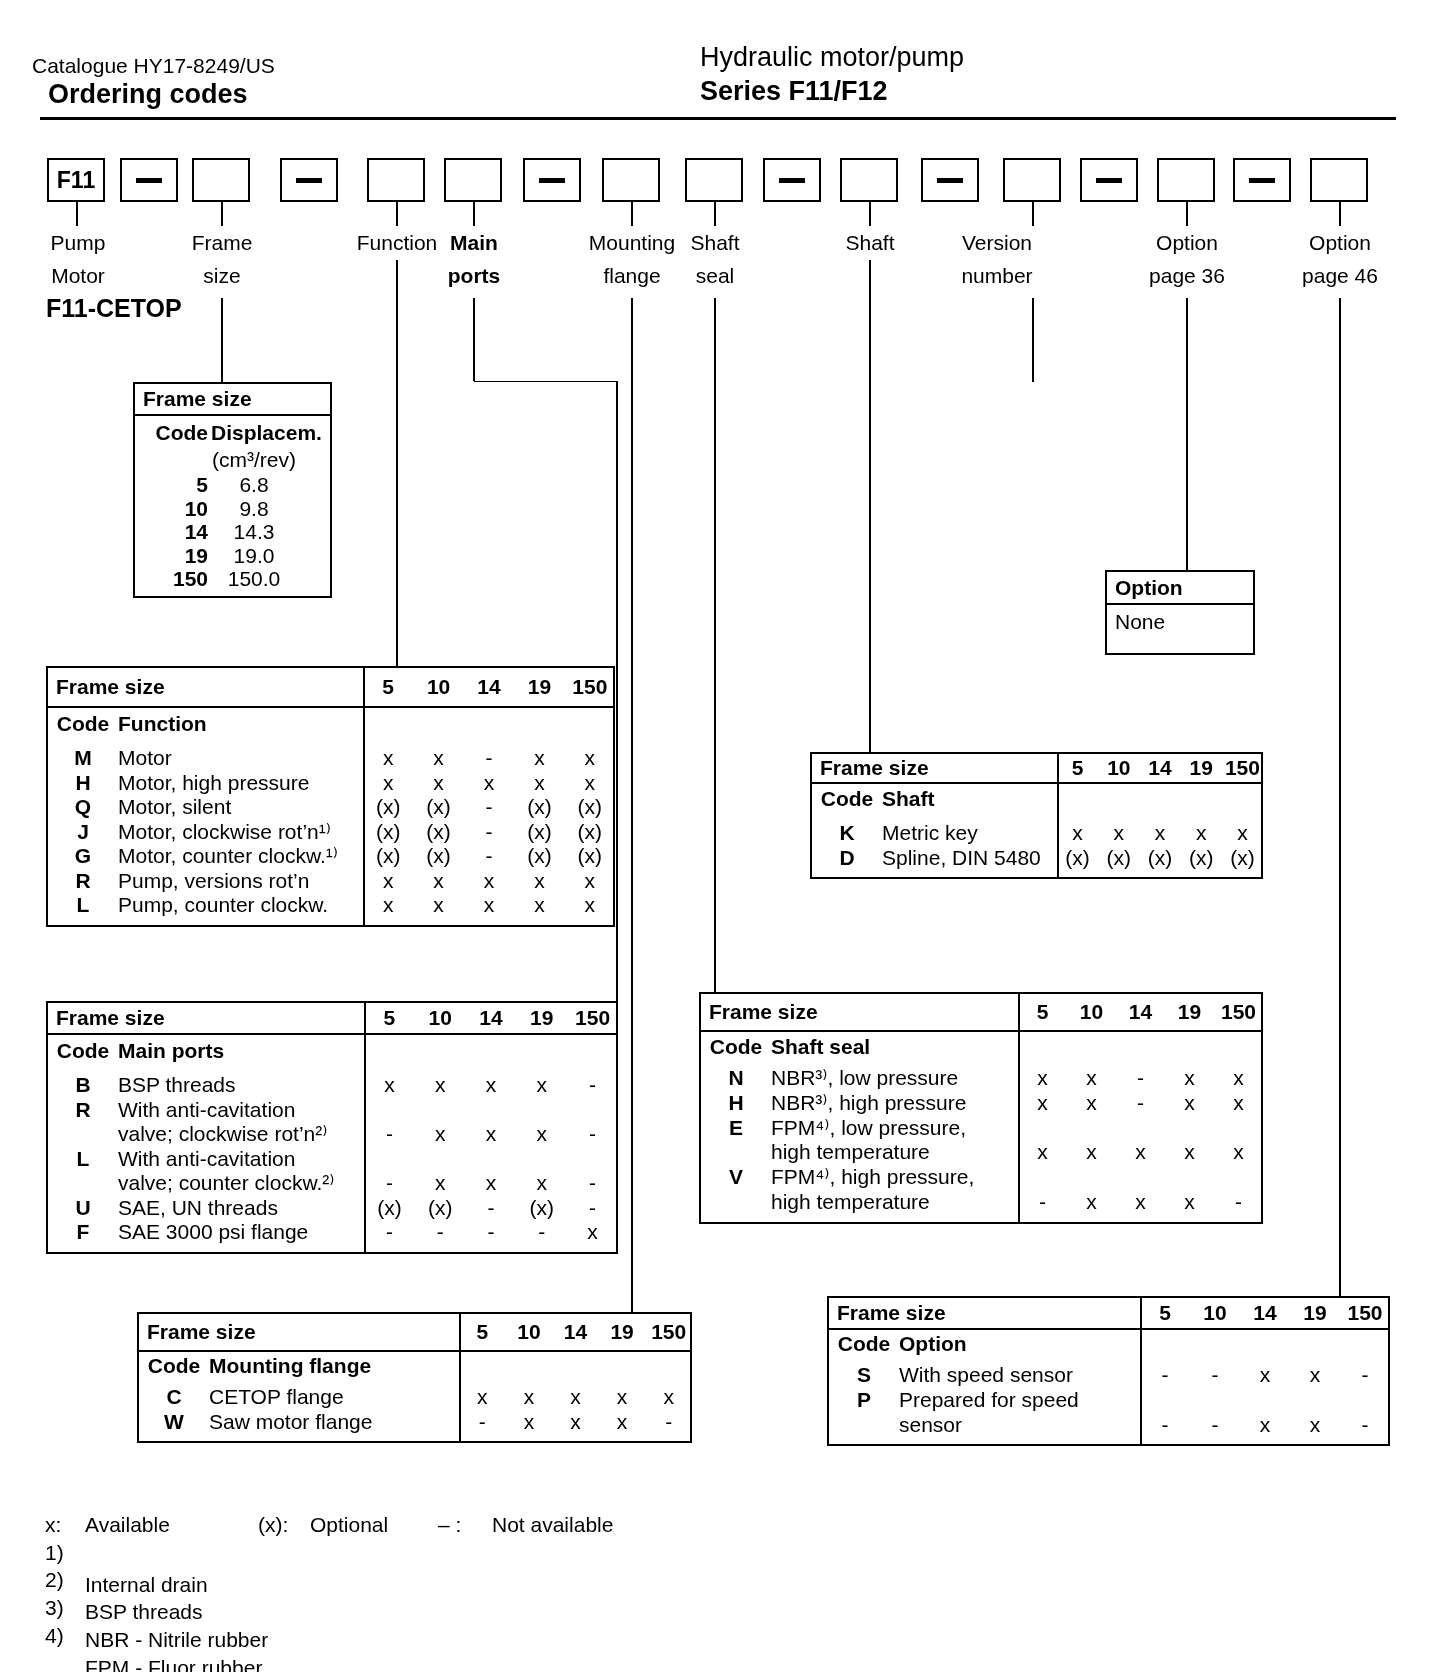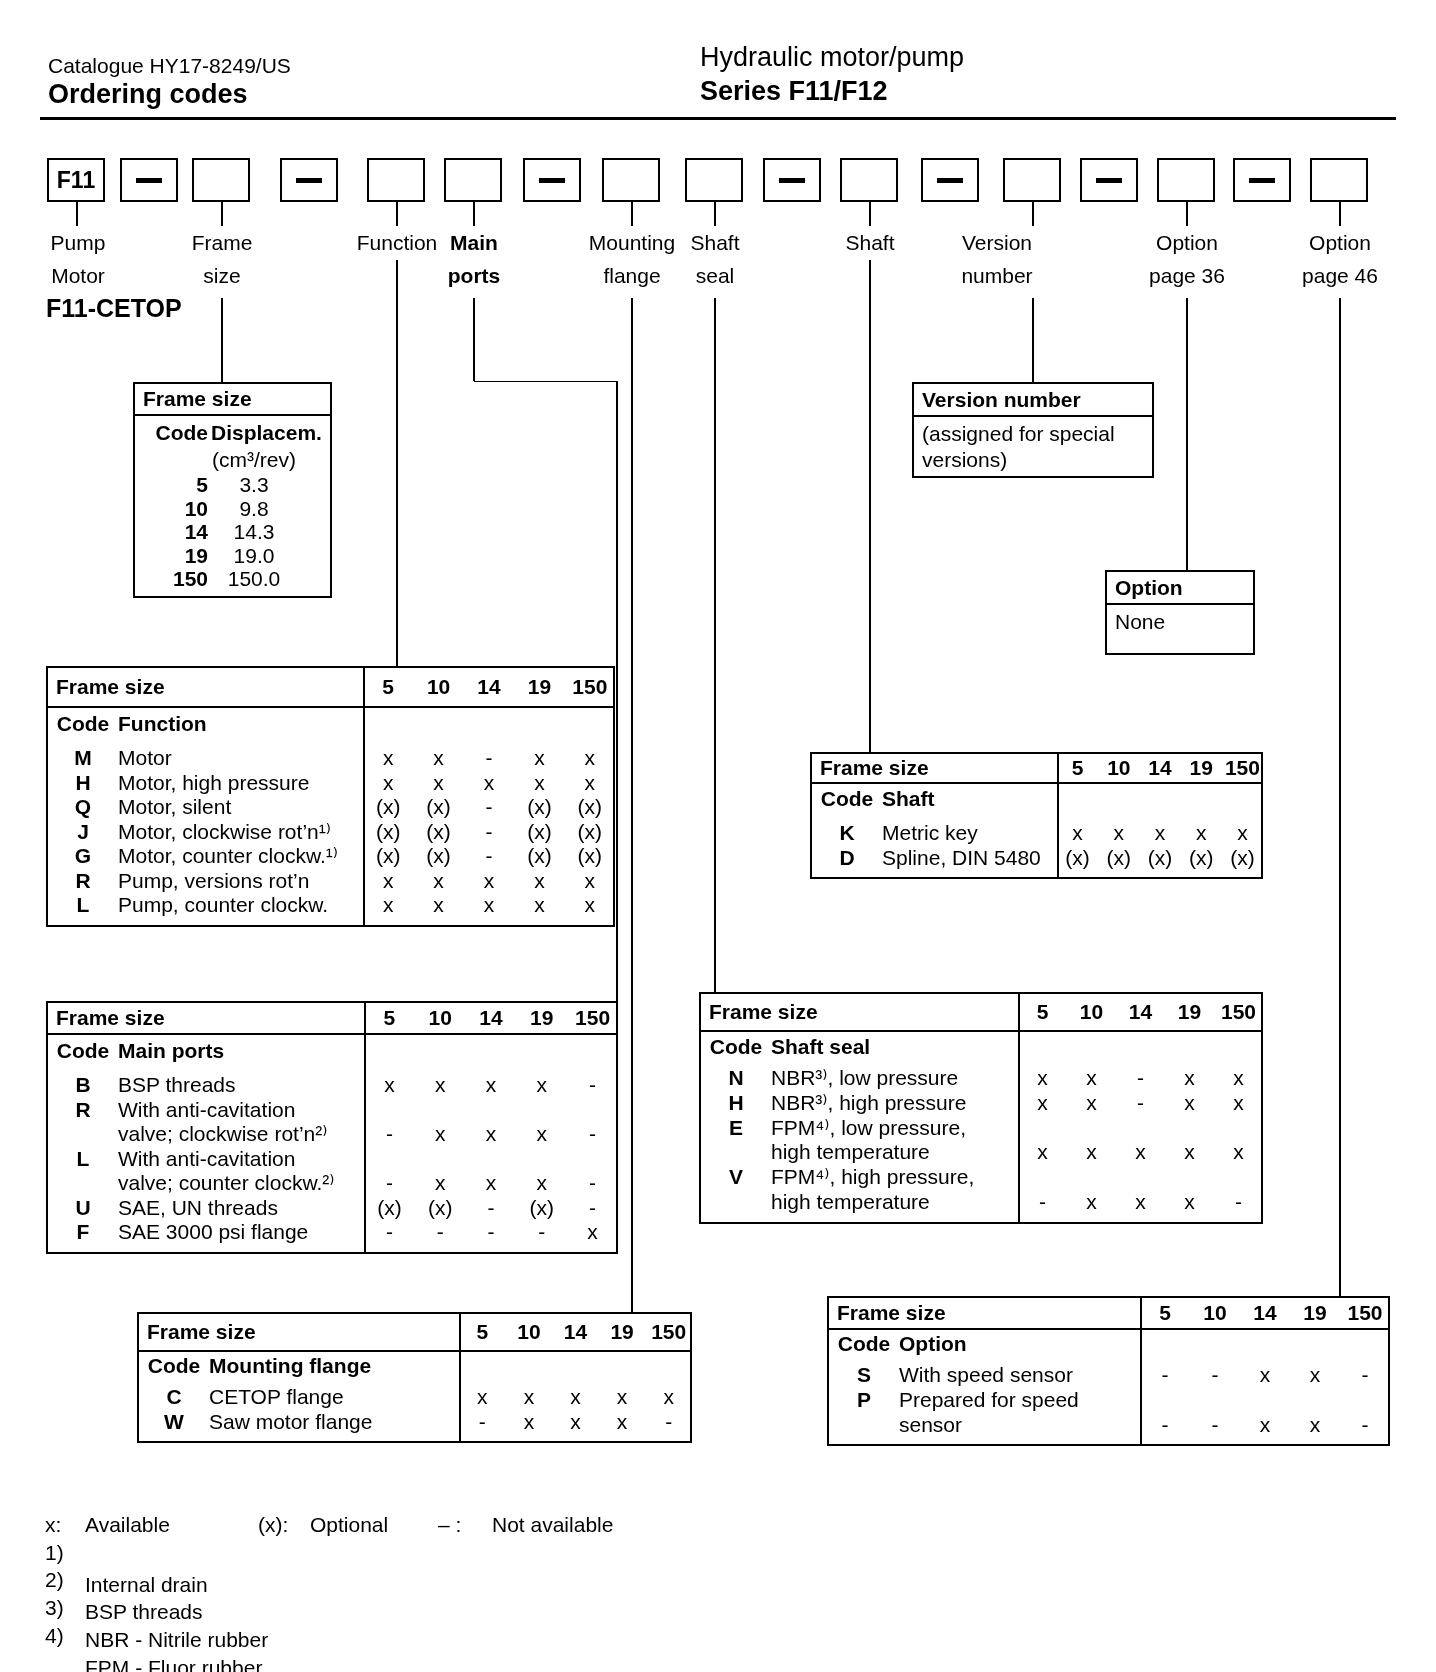--- a/index.html
+++ b/index.html
@@ -1,19 +1,19 @@
 <!DOCTYPE html>
 <html><head>
 <meta charset="utf-8">
 <style>
   html,body{margin:0;padding:0;background:#e8e8e8;}
   #page{position:relative;width:1436px;height:1672px;background:#ffffff;
         font-family:"Liberation Sans","DejaVu Sans",sans-serif;color:#000;overflow:hidden;margin:0 auto;}
   
-  .hdr-catalogue{position:absolute;left:48px;top:54px;font-size:21px;}
+  .hdr-catalogue{position:absolute;left:32px;top:54px;font-size:21px;}
   .hdr-title{position:absolute;left:48px;top:79px;font-size:27px;font-weight:bold;}
   .hdr-product{position:absolute;left:700px;top:42px;font-size:27px;}
   .hdr-series{position:absolute;left:700px;top:76px;font-size:27px;font-weight:bold;}
   .hdr-rule{position:absolute;left:40px;top:117px;width:1356px;height:3px;background:#000;}
   
   .codebox{position:absolute;top:158px;width:58px;height:44px;border:2px solid #000;box-sizing:border-box;
            display:flex;align-items:center;justify-content:center;font-size:23px;font-weight:bold;letter-spacing:0;}
   .dashbar{display:block;width:26px;height:5px;background:#000;}
   .boxlabel{position:absolute;top:226px;width:170px;text-align:center;font-size:21px;line-height:33px;}
   .model-code{position:absolute;left:46px;top:294px;font-size:25px;font-weight:bold;}
@@ -165,48 +165,41 @@
       <span class="fs-code">Code</span>
       <span class="fs-vh">Displacem.</span>
     </div>
     <div class="fs-unit-row">
       <span class="fs-code"></span>
       <span class="fs-val">(cm³/rev)</span>
     </div>
     <div id="fs-rows">
         <div class="fs-row">
           <span class="fs-code">5</span>
-          <span class="fs-val">3.3</span>
+          <span class="fs-val">6.8</span>
         </div>
         <div class="fs-row">
           <span class="fs-code">10</span>
           <span class="fs-val">9.8</span>
         </div>
         <div class="fs-row">
           <span class="fs-code">14</span>
           <span class="fs-val">14.3</span>
         </div>
         <div class="fs-row">
           <span class="fs-code">19</span>
           <span class="fs-val">19.0</span>
         </div>
         <div class="fs-row">
           <span class="fs-code">150</span>
           <span class="fs-val">150.0</span>
         </div>
       </div>
   </div>
 
-  <div class="infobox" id="version-box" style="left:912px;top:382px;width:242px;height:96px;">
-    <div class="ib-title">Version number</div>
-    <div class="ib-body" id="version-body">
-        <div>(assigned for special</div>
-        <div>versions)</div>
-      </div>
-  </div>
 
   <div class="infobox" id="option-none-box" style="left:1105px;top:570px;width:150px;height:85px;">
     <div class="ib-title">Option</div>
     <div class="ib-body">None</div>
   </div>
 
   <div id="matrix-tables">
       <div class="mtable" style="left: 46px; top: 666px; width: 569px; padding-bottom: 7px;">
         <div class="mt-head" style="height: 38px;">
           <span class="mt-title">Frame size</span>

